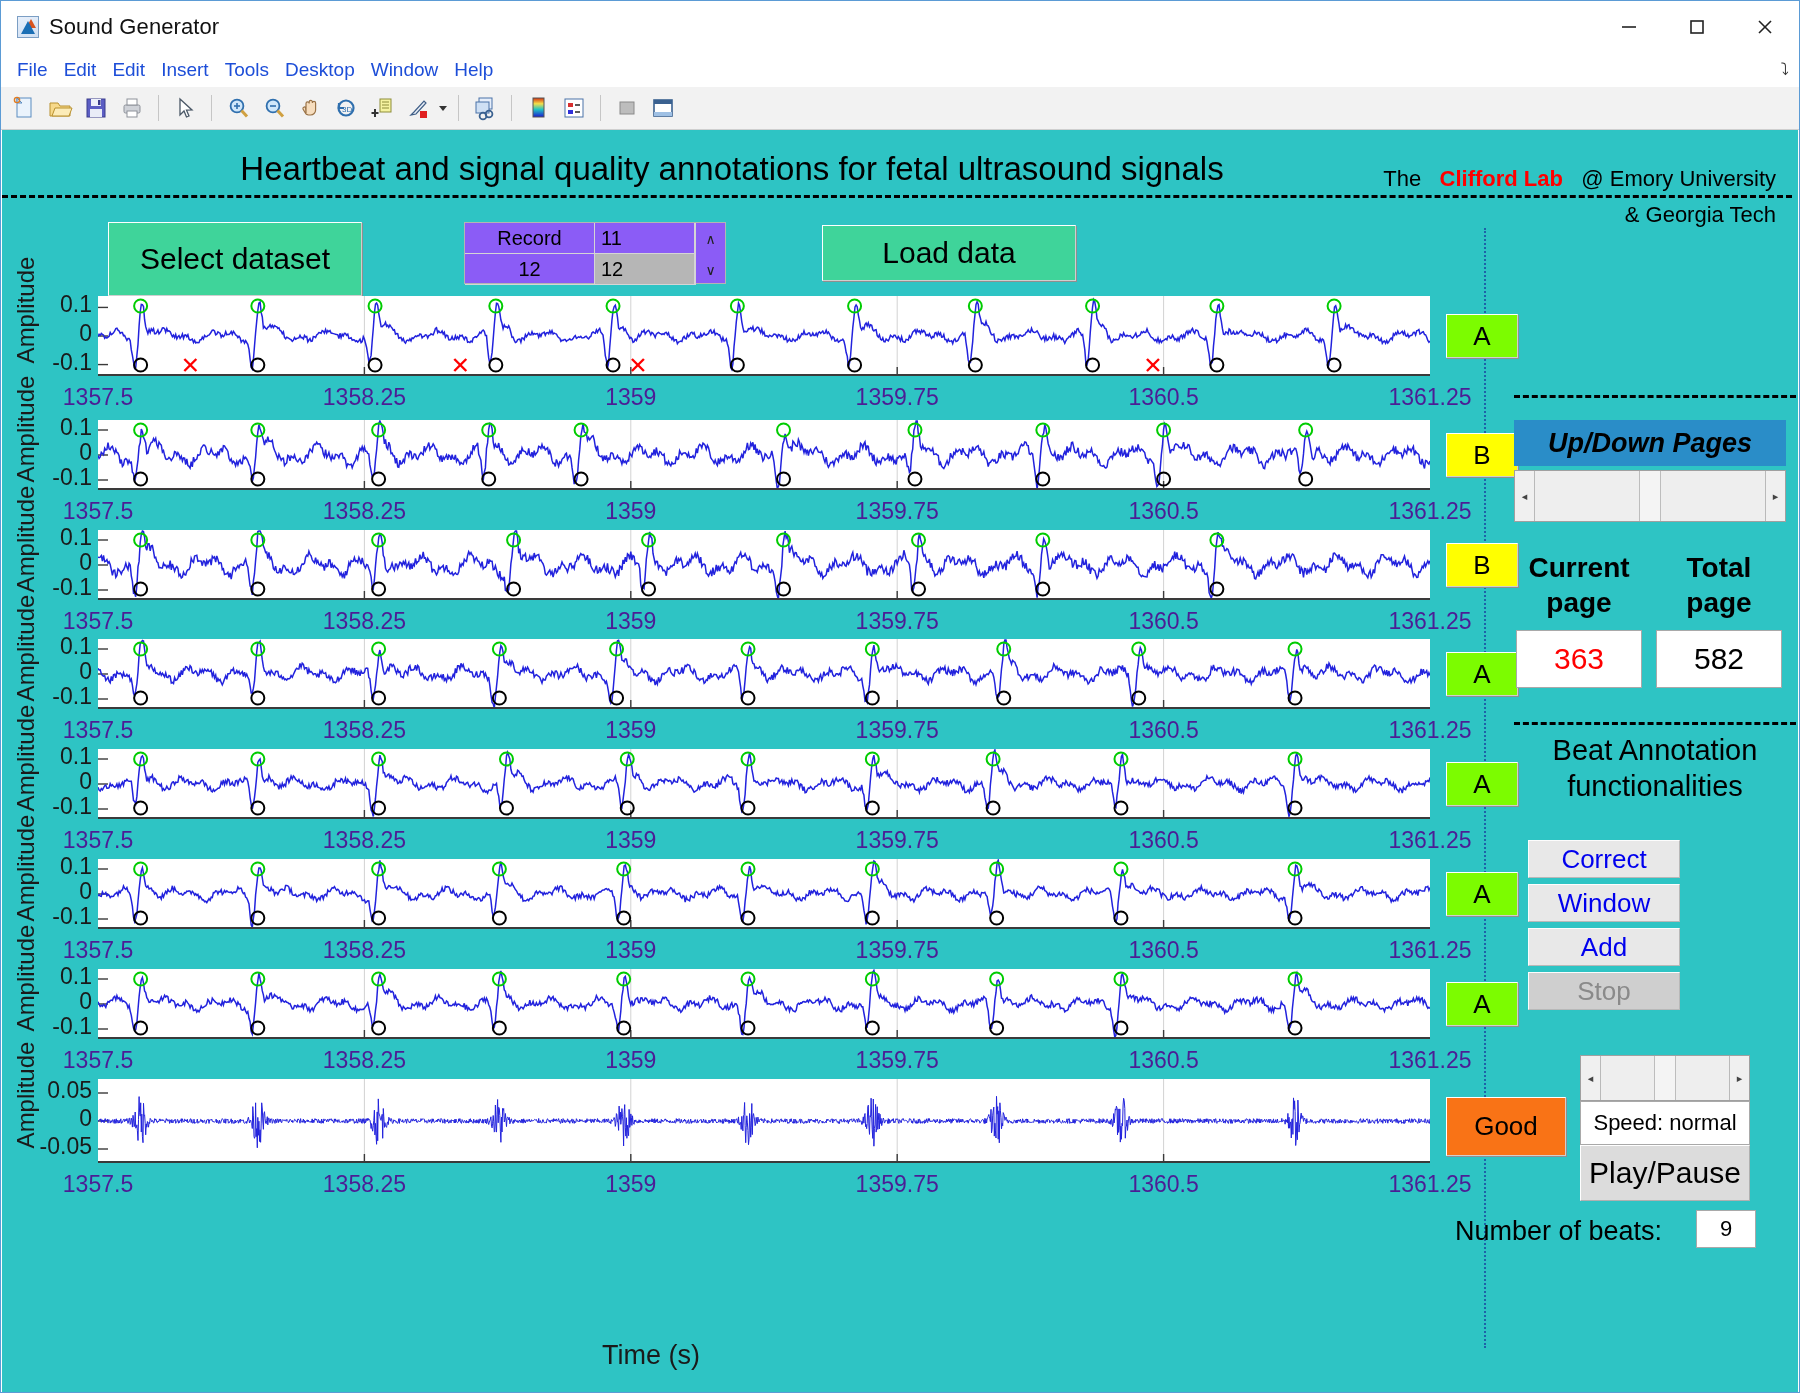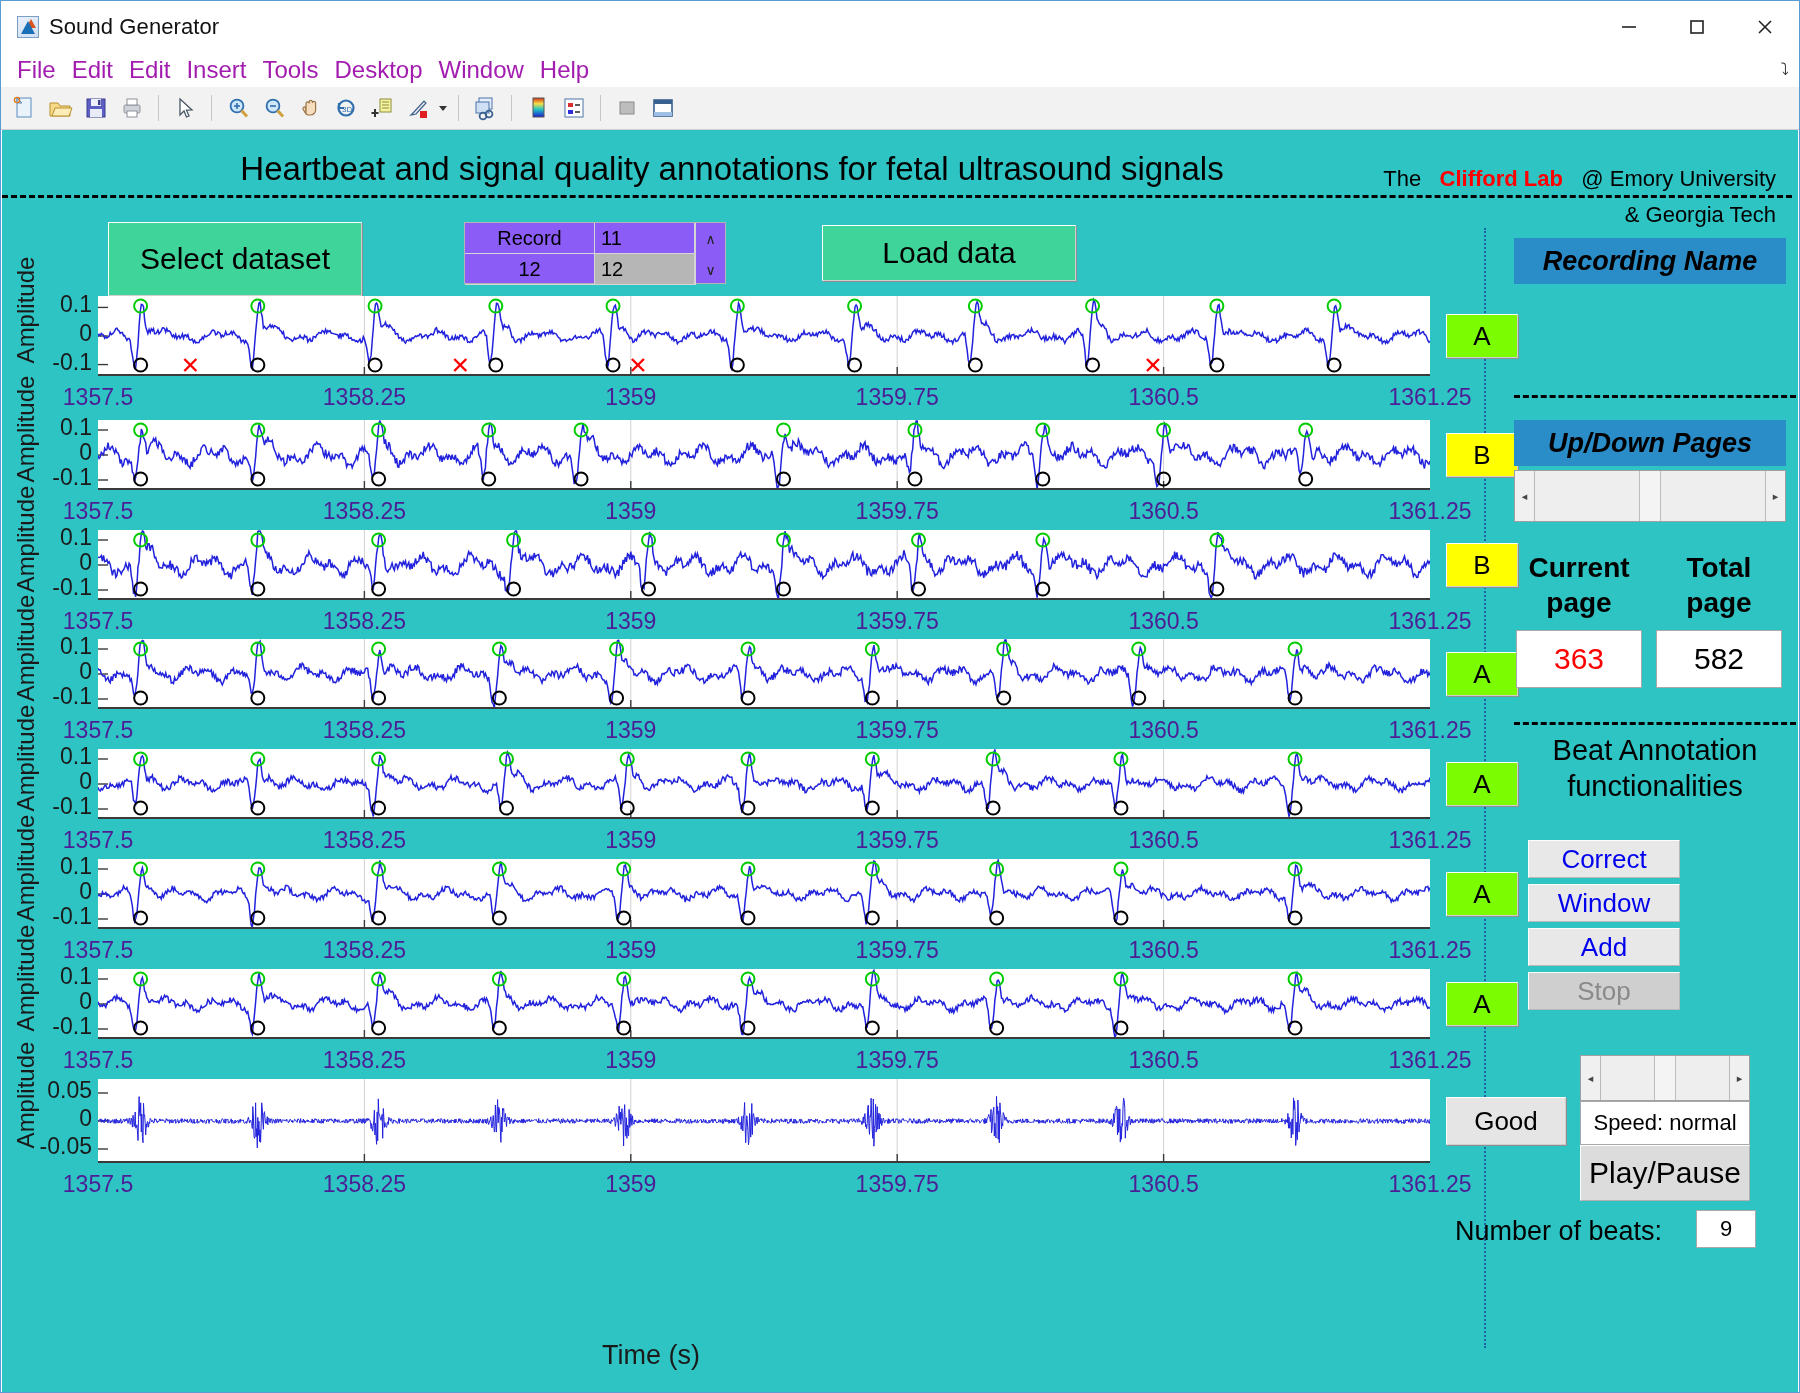--- a/index.html
+++ b/index.html
@@ -40,21 +40,21 @@
     justify-content: center; color: #222; font-size: 19px;
   }
   .wc svg { display: block; }
 
   
   .menubar {
     position: absolute; left: 0; top: 52px; width: 1798px; height: 34px;
     background: #ffffff; display: flex; align-items: center; padding-left: 8px;
   }
   .menu-item {
-    font-size: 24px; color: #a21caf; padding: 2px 8px; white-space: nowrap;
+    font-size: 19px; color: #1d4ed8; padding: 2px 8px; white-space: nowrap;
   }
   .menu-right { margin-left: auto; padding-right: 10px; color:#333; font-size:17px; }
 
   
   .toolbar {
     position: absolute; left: 0; top: 86px; width: 1798px; height: 43px;
     background: #f2f2f2; border-bottom: 1px solid #cfcfcf;
     display: flex; align-items: center; padding-left: 6px; gap: 2px;
   }
   .tbtn {
@@ -154,21 +154,21 @@
   .xtick { position: absolute; transform: translateX(-50%); white-space: nowrap; }
 
   .qbadge {
     position: absolute; width: 72px; height: 44px; display: flex;
     align-items: center; justify-content: center; font-size: 26px; color: #000;
     border: 1px solid #cfcfcf; border-top-color:#fff; border-left-color:#fff;
     box-shadow: 1px 1px 0 #8f8f8f;
   }
   .q-A { background: #7cfc00; }
   .q-B { background: #ffff00; }
-  .q-G { background: #e5e5e5; width: 120px; height: 48px; font-size: 26px; }
+  .q-G { background: #f97316; width: 120px; height: 59px; font-size: 26px; }
 
   .xaxis-label {
     position: absolute; left: 600px; top: 1210px; font-size: 27px; color: #1a1a1a;
   }
 
   
   .panel-hdr {
     position: absolute; background: #2a8dc8; display: flex; align-items: center;
     justify-content: center; font-size: 27px; font-style: italic; font-weight: bold;
     color: #000;
@@ -823,21 +823,20 @@
             <span class="xtick" style="left: 799.2px;">1359.75</span>
             <span class="xtick" style="left: 1065.6px;">1360.5</span>
             <span class="xtick" style="left: 1332px;">1361.25</span>
           </div>
           <div class="qbadge q-G" style="left: 1444px; top: 967px;">Good</div>
         </div>
       </div>
 
     <div class="xaxis-label">Time (s)</div>
 
-    <div class="panel-hdr" style="left:1512px; top:108px; width:272px; height:46px;">Recording Name</div>
 
     <div class="dash-sep" style="left:1512px; top:265px; width:282px;"></div>
 
     <div class="panel-hdr" style="left:1512px; top:290px; width:272px; height:46px;">Up/Down Pages</div>
     <div class="slider" style="left:1512px; top:340px; width:272px; height:52px;">
       <div class="sl-arrow">◂</div>
       <div class="sl-track"></div>
       <div class="sl-thumb"></div>
       <div class="sl-track"></div>
       <div class="sl-arrow right">▸</div>

